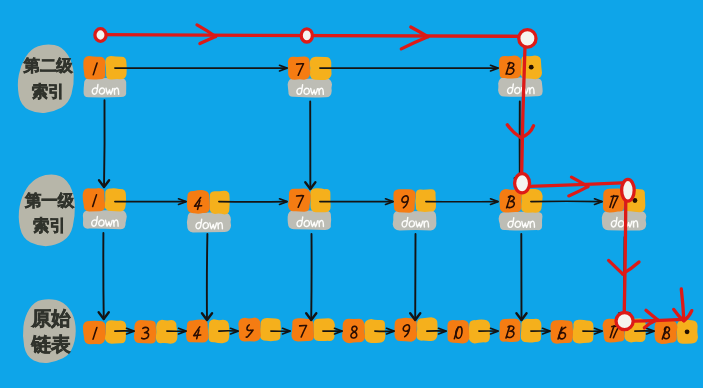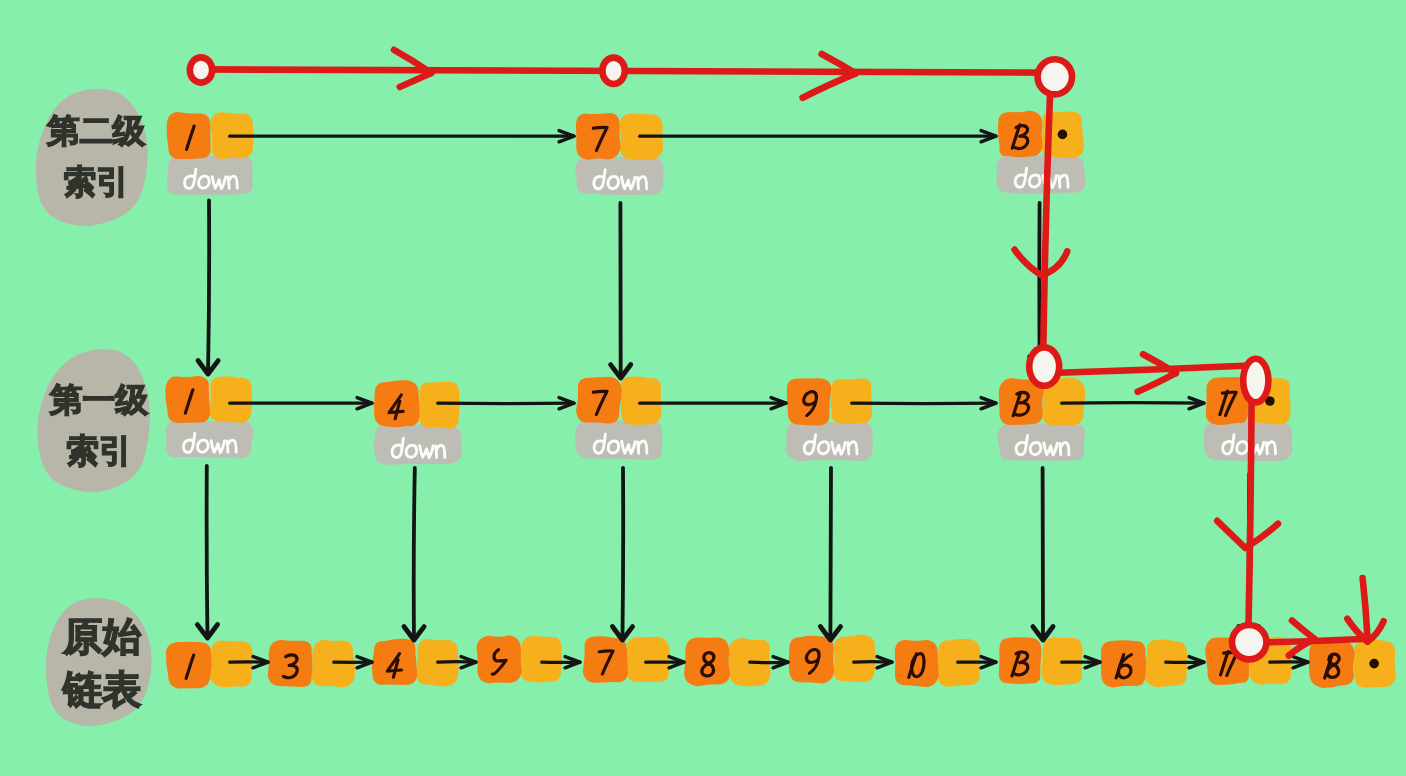--- a/index.html
+++ b/index.html
@@ -1,18 +1,18 @@
 <!DOCTYPE html>
 <html><head>
 <meta charset="utf-8">
 <style>
   html,body{margin:0;padding:0;}
   body{width:703px;height:388px;background:#F5F4EF;overflow:hidden;
        font-family:"Liberation Sans",sans-serif;}
-  #stage{position:relative;width:703px;height:388px;background:#86efac;}
+  #stage{position:relative;width:703px;height:388px;background:#0ea5e9;}
   #root{position:absolute;left:0;top:0;display:block;}
   .lbl{font-family:"Liberation Sans",sans-serif;font-weight:700;fill:#30332C;
        -webkit-font-smoothing:antialiased;text-rendering:geometricPrecision;}
 </style>
 </head>
 <body>
 
 <div id="stage">
   <svg id="root" width="703" height="388" viewBox="0 0 703 388">
       <g>

